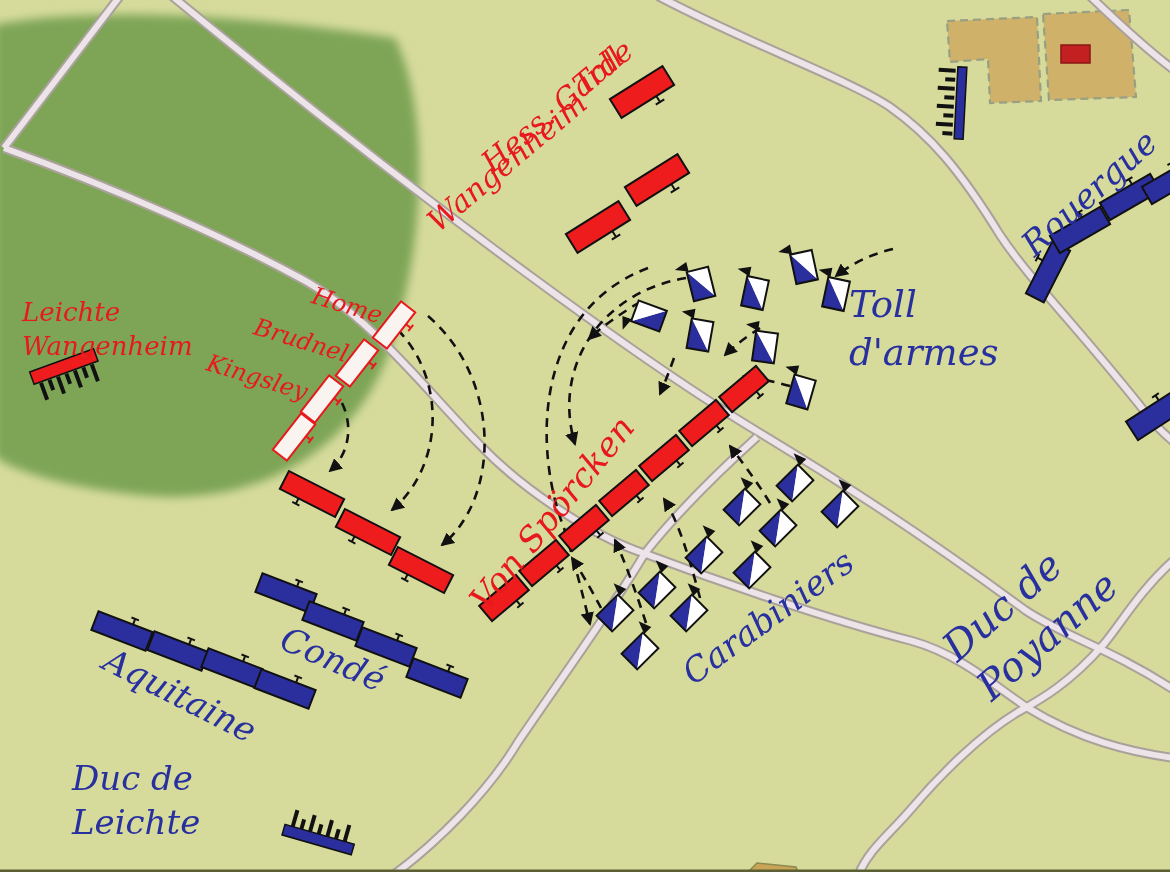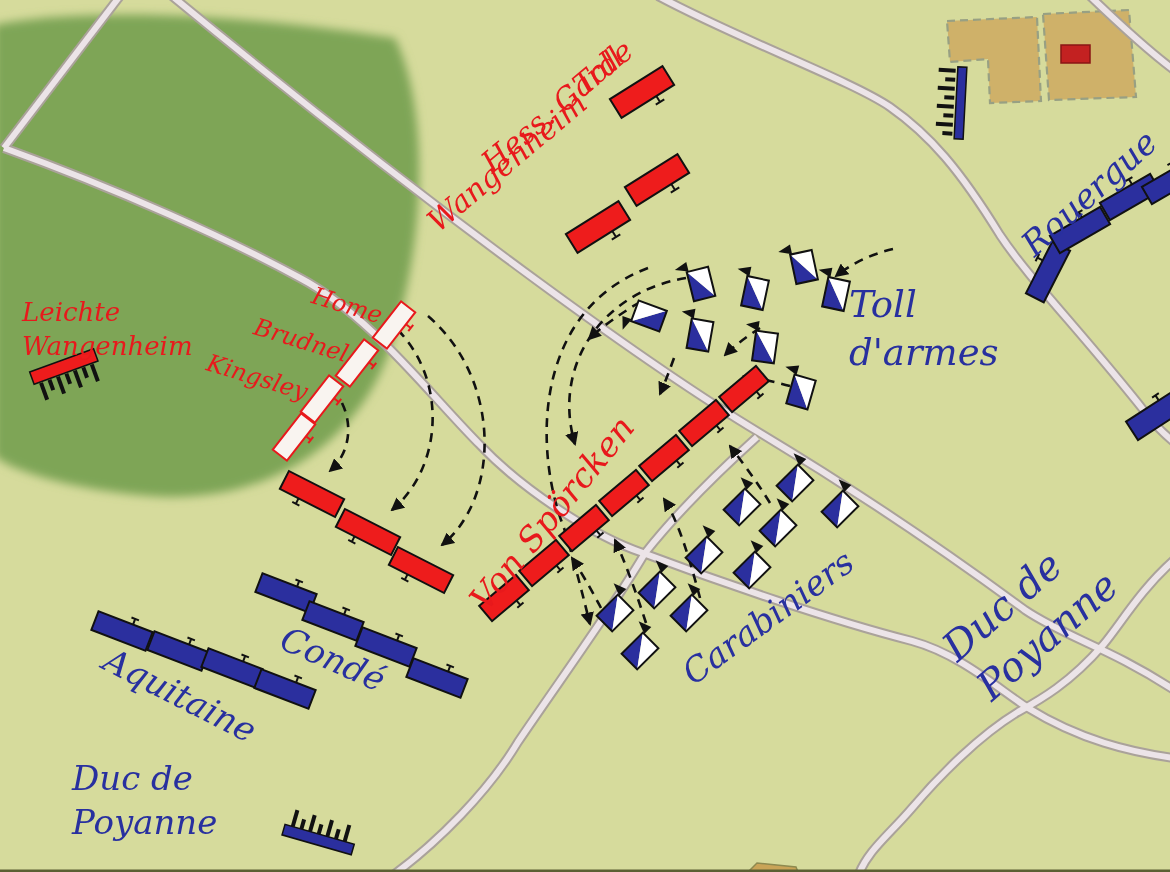--- a/index.html
+++ b/index.html
@@ -375,14 +375,14 @@
 <div class="lbl red ctr" style="left:301px;top:341px;font-size:24px;transform:translate(-50%,-50%) rotate(17deg);">Brudnel</div>
 <div class="lbl red ctr" style="left:257px;top:378px;font-size:24px;transform:translate(-50%,-50%) rotate(17deg);">Kingsley</div>
 <div class="lbl red ctr" style="left:552px;top:513px;font-size:34px;transform:translate(-50%,-50%) rotate(-51deg);">Von Spörcken</div>
 <div class="lbl blue ctr" style="left:956px;top:329px;font-size:37px;transform:translate(-50%,-50%);">Toll d'armes</div>
 <div class="lbl blue ctr" style="left:768px;top:617px;font-size:34px;transform:translate(-50%,-50%) rotate(-36deg);">Carabiniers</div>
 <div class="lbl blue ctr" style="left:1089px;top:193px;font-size:34px;transform:translate(-50%,-50%) rotate(-42deg);">Rouergue</div>
 <div class="lbl blue ctr" style="left:1030px;top:616px;font-size:40px;transform:translate(-50%,-50%) rotate(-41deg);">Duc de Poyanne</div>
 <div class="lbl blue ctr" style="left:333px;top:659px;font-size:34px;transform:translate(-50%,-50%) rotate(24deg);">Condé</div>
 <div class="lbl blue ctr" style="left:180px;top:695px;font-size:34px;transform:translate(-50%,-50%) rotate(27deg);">Aquitaine</div>
 <div class="lbl blue" style="left:72px;top:756px;font-size:34px;">Duc de
-Poyanne</div>
+Leichte</div>
 </div>
 
 </body></html>

